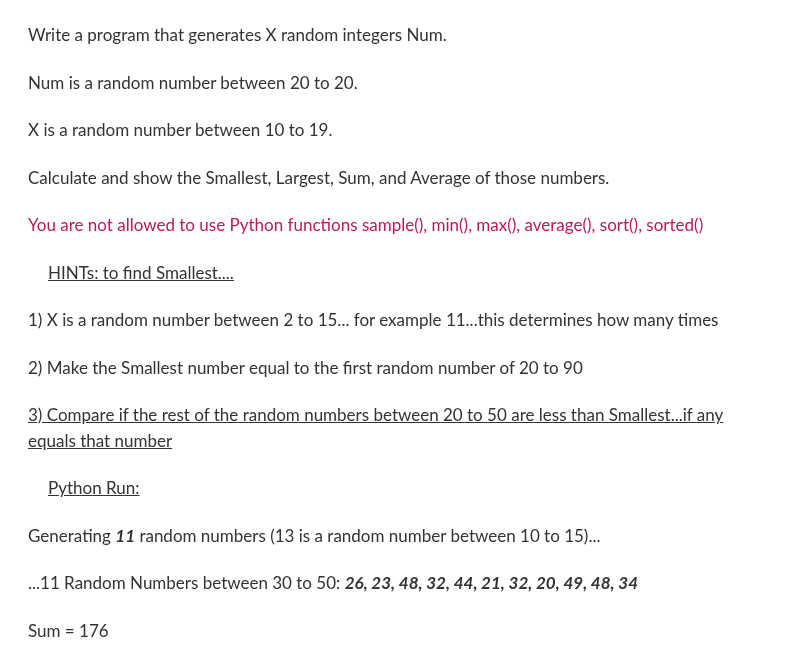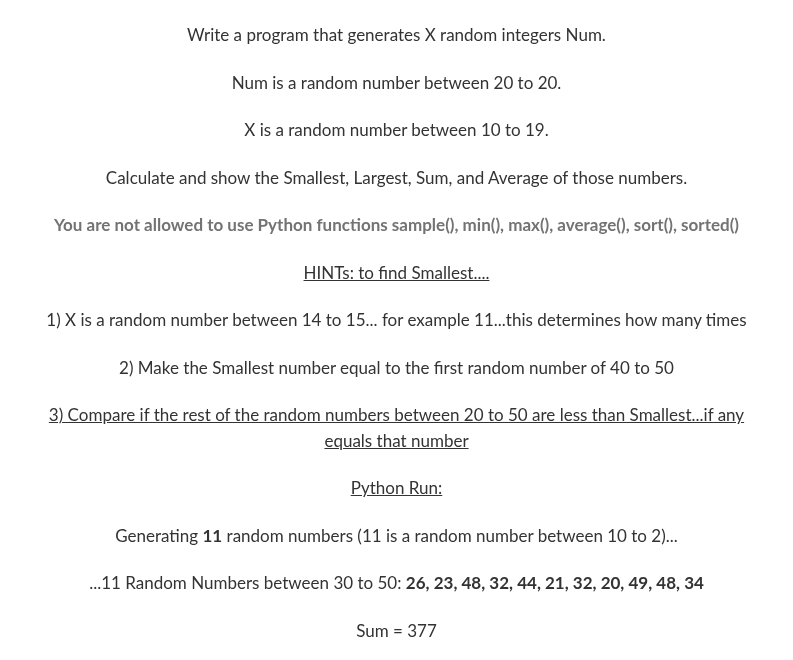--- a/index.html
+++ b/index.html
@@ -1,54 +1,54 @@
 <!DOCTYPE html>
 <html><head>
   <meta charset="utf-8">
   <style>
     * {
       margin: 0;
       padding: 0;
       box-sizing: border-box;
-      text-align: center;
     }
     body {
       font-family: Lato, "Helvetica Neue", Helvetica, Arial, sans-serif;
       font-size: 17px;
       color: #333333;
       background: #ffffff;
       padding: 22px 28px;
       width: 793px;
       line-height: 1.5;
       overflow: hidden;
       white-space: nowrap;
     }
     p {
       margin-bottom: 22px;
       white-space: nowrap;
     }
     .red {
-      color: #737373;
-      font-weight: bold;
+      color: #be185d;
     }
     .underline {
       text-decoration: underline;
+      margin-left: 20px;
     }
     .bold {
       font-weight: 700;
+      font-style: italic;
     }
   </style>
 </head>
 <body>
 
 <p>Write a program that generates X random integers Num.</p>
 <p>Num is a random number between 20 to 20.</p>
 <p>X is a random number between 10 to 19.</p>
 <p>Calculate and show the Smallest, Largest, Sum, and Average of those numbers.</p>
 <p class="red">You are not allowed to use Python functions sample(), min(), max(), average(), sort(), sorted()</p>
 <p class="underline">HINTs: to find Smallest....</p>
-<p>1) X is a random number between 14 to 15... for example 11...this determines how many times</p>
-<p>2) Make the Smallest number equal to the  first random number of 40 to 50</p>
+<p>1) X is a random number between 2 to 15... for example 11...this determines how many times</p>
+<p>2) Make the Smallest number equal to the  first random number of 20 to 90</p>
 <p style="white-space:normal;text-decoration:underline;">3) Compare if the rest of the random numbers between 20 to 50 are less than Smallest...if any equals that number</p>
 <p class="underline">Python Run:</p>
-<p><span>Generating </span><span class="bold">11</span><span> random numbers (11 is a random number between 10 to 2)...</span></p>
+<p><span>Generating </span><span class="bold">11</span><span> random numbers (13 is a random number between 10 to 15)...</span></p>
 <p><span>...11 Random Numbers between 30 to 50:  </span><span class="bold">26, 23, 48, 32, 44, 21, 32, 20, 49, 48, 34</span></p>
-<p>Sum = 377</p>
+<p>Sum = 176</p>
 
 </body></html>

